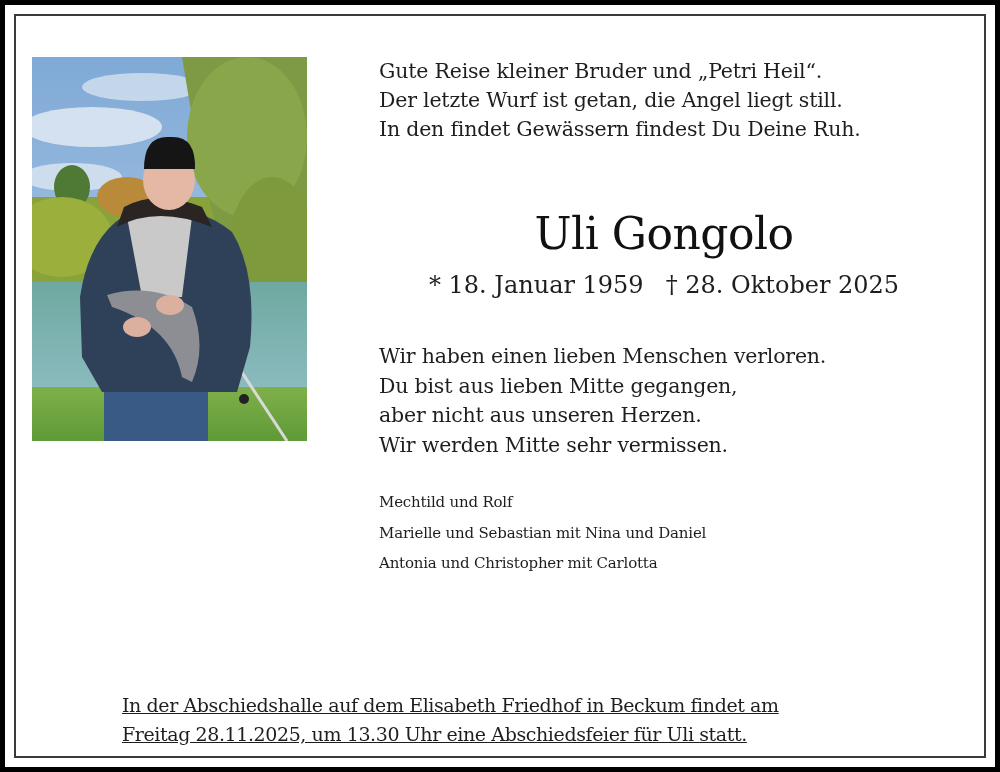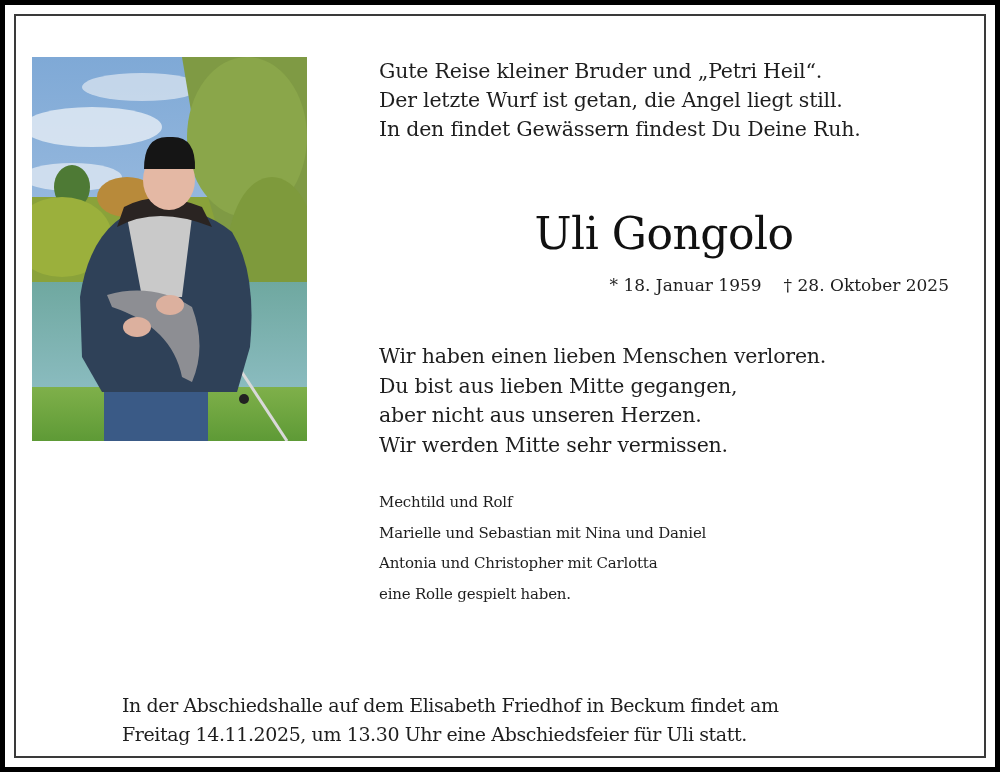--- a/index.html
+++ b/index.html
@@ -4,27 +4,27 @@
 <style>
   html, body { margin: 0; padding: 0; background: #000; }
   body { width: 1000px; height: 772px; position: relative; overflow: hidden; font-family: "DejaVu Serif", "Liberation Serif", serif; color: #1e1e1e; }
   .outer { position: absolute; left: 5px; top: 5px; width: 990px; height: 762px; background: #fff; }
   .inner { position: absolute; left: 9px; top: 9px; width: 968px; height: 740px; border: 2px solid #3a3a3a; background: #fff; }
   .photo { position: absolute; left: 32px; top: 57px; width: 275px; height: 384px; overflow: hidden; }
   .photo svg { display: block; }
   .verse { position: absolute; left: 379px; top: 41px; font-size: 20.5px; line-height: 29px; letter-spacing: -0.2px; margin-top: 16px; }
   .verse div, .poem div, .family div { white-space: nowrap; }
   .name { position: absolute; left: 379px; width: 570px; top: 172px; text-align: center; font-size: 44px; line-height: 60px; color: #111; letter-spacing: -0.5px; margin-top: 32px; }
-  .dates { position: absolute; left: 379px; width: 570px; top: 273px; text-align: right; font-size: 17px; line-height: 24px; }
+  .dates { position: absolute; left: 379px; width: 570px; top: 273px; text-align: center; font-size: 24px; line-height: 24px; }
   .dates span.gap { display: inline-block; width: 22px; }
   .poem { position: absolute; left: 379px; top: 342px; font-size: 20.5px; line-height: 29.5px; letter-spacing: -0.2px; }
   .family { position: absolute; left: 379px; top: 487px; font-size: 15px; line-height: 30.5px; letter-spacing: -0.2px; width: 596px; }
   .family .justify { text-align: justify; text-align-last: justify; white-space: normal; }
   .footer { position: absolute; left: 122px; top: 691px; font-size: 19px; line-height: 29px; letter-spacing: -0.4px; }
-  .footer div { white-space: nowrap; }
+  .footer div { white-space: nowrap; text-decoration: underline; }
 </style>
 </head>
 <body>
 
 <div class="outer">
   <div class="inner"></div>
 </div>
 
 <div class="photo">
   <svg width="275" height="384" viewBox="0 0 275 384" xmlns="http://www.w3.org/2000/svg">
@@ -85,19 +85,18 @@
   <div>Wir haben einen lieben Menschen verloren.</div>
   <div>Du bist aus lieben Mitte gegangen,</div>
   <div>aber nicht aus unseren Herzen.</div>
   <div>Wir werden Mitte sehr vermissen.</div>
 </div>
 
 <div class="family">
   <div>Mechtild und Rolf</div>
   <div>Marielle und Sebastian mit Nina und Daniel</div>
   <div>Antonia und Christopher mit Carlotta</div>
-  <div>eine Rolle gespielt haben.</div>
 </div>
 
 <div class="footer">
   <div>In der Abschiedshalle auf dem Elisabeth Friedhof in Beckum findet am</div>
-  <div>Freitag 14.11.2025, um 13.30 Uhr eine Abschiedsfeier für Uli statt.</div>
+  <div>Freitag 28.11.2025, um 13.30 Uhr eine Abschiedsfeier für Uli statt.</div>
 </div>
 
 </body></html>

